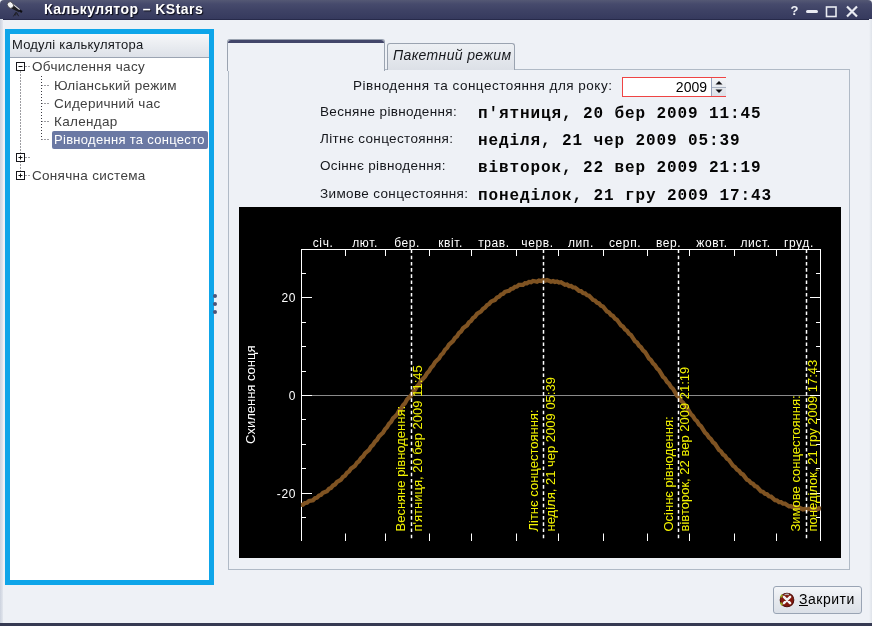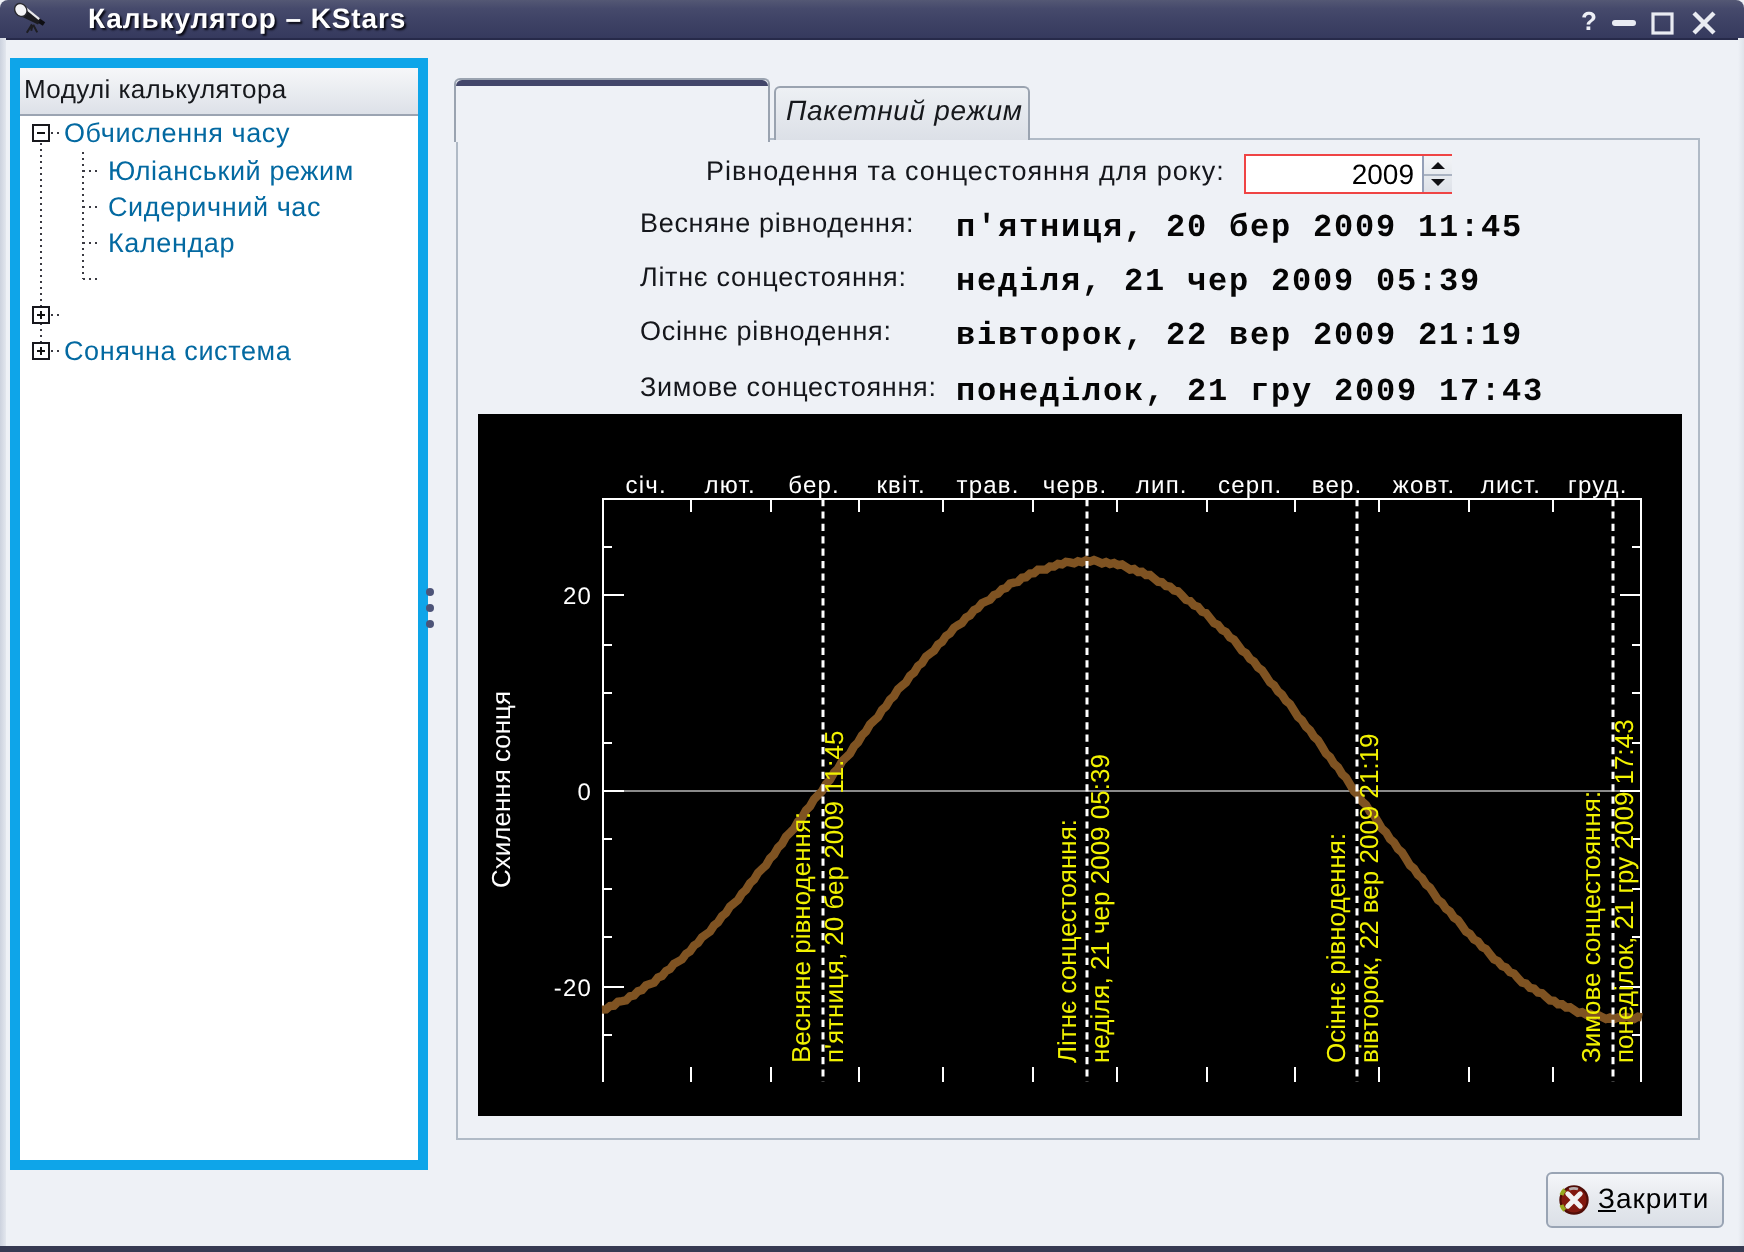--- a/index.html
+++ b/index.html
@@ -19,21 +19,21 @@
   border-bottom:1px solid #272a4a;border-radius:4px 4px 0 0;}
 #title{left:44px;top:0px;width:500px;height:33px;line-height:18px;
   font-size:14px;letter-spacing:0.45px;font-weight:bold;color:#ffffff;text-shadow:1px 1px 1px #0a0a14;}
 
 #panel{left:5px;top:29px;width:199px;height:546px;background:#ffffff;
   border:5px solid #0ea5e9;}
 #phead{left:0;top:0;width:199px;height:23px;
   background:linear-gradient(to bottom,#f6f7f9,#e7eaef 60%,#dde1e8);
   border-bottom:1px solid #9ba4b2;}
 #phead span{position:absolute;left:2px;top:2.5px;font-size:13px;letter-spacing:0.2px;color:#16181c;}
-.trow{position:absolute;height:18px;line-height:18px;font-size:13.5px;letter-spacing:0.3px;color:#0369a1;white-space:nowrap;}
+.trow{position:absolute;height:18px;line-height:18px;font-size:13.5px;letter-spacing:0.3px;color:#404040;white-space:nowrap;}
 #tsel{left:42px;top:97px;width:156px;height:18px;background:#6b79a4;border-radius:2px;}
 #tsel span{position:absolute;left:2px;top:0;line-height:18px;font-size:13px;letter-spacing:0.3px;color:#ffffff;white-space:nowrap;overflow:hidden;width:152px;}
 
 .sdot{position:absolute;width:4px;height:4px;border-radius:2px;background:#4d5478;}
 
 .tab{position:absolute;font-size:14px;letter-spacing:0.35px;color:#16181c;white-space:nowrap;}
 #tab1{left:227px;top:39px;width:156px;height:31px;background:#eef1f6;
   border:1px solid #9aa3b0;border-bottom:none;border-radius:3px 3px 0 0;}
 #tab1 .cap{position:absolute;left:0;top:0;width:156px;height:3px;background:#42466a;border-radius:3px 3px 0 0;}
 #tab1 span{position:absolute;left:8px;top:7px;}
@@ -106,20 +106,23 @@
       <line x1="10.5" y1="121.5" x2="10.5" y2="125.5" stroke="#111" stroke-width="1"></line>
       <rect x="6.5" y="137.5" width="8" height="8" fill="#fff" stroke="#17171c" stroke-width="1"></rect>
       <line x1="8.5" y1="141.5" x2="12.5" y2="141.5" stroke="#111" stroke-width="1"></line>
       <line x1="10.5" y1="139.5" x2="10.5" y2="143.5" stroke="#111" stroke-width="1"></line>
     </g>
   </svg>
   <div class="trow" style="left:22px;top:24px;">Обчислення часу</div>
   <div class="trow" style="left:44px;top:43px;">Юліанський режим</div>
   <div class="trow" style="left:44px;top:61px;">Сидеричний час</div>
   <div class="trow" style="left:44px;top:79px;">Календар</div>
+  <div class="abs" id="tsel">
+      <span>Рівнодення та сонцесто</span>
+    </div>
   <div class="trow" style="left:22px;top:133px;">Сонячна система</div>
 </div>
 <div class="sdot" style="left:213px;top:294px;"></div>
 <div class="sdot" style="left:213px;top:302px;"></div>
 <div class="sdot" style="left:213px;top:310px;"></div>
 
 <div class="abs" id="pane"></div>
 <div class="abs tab" id="tab2">
     <span>Пакетний режим</span>
   </div>

